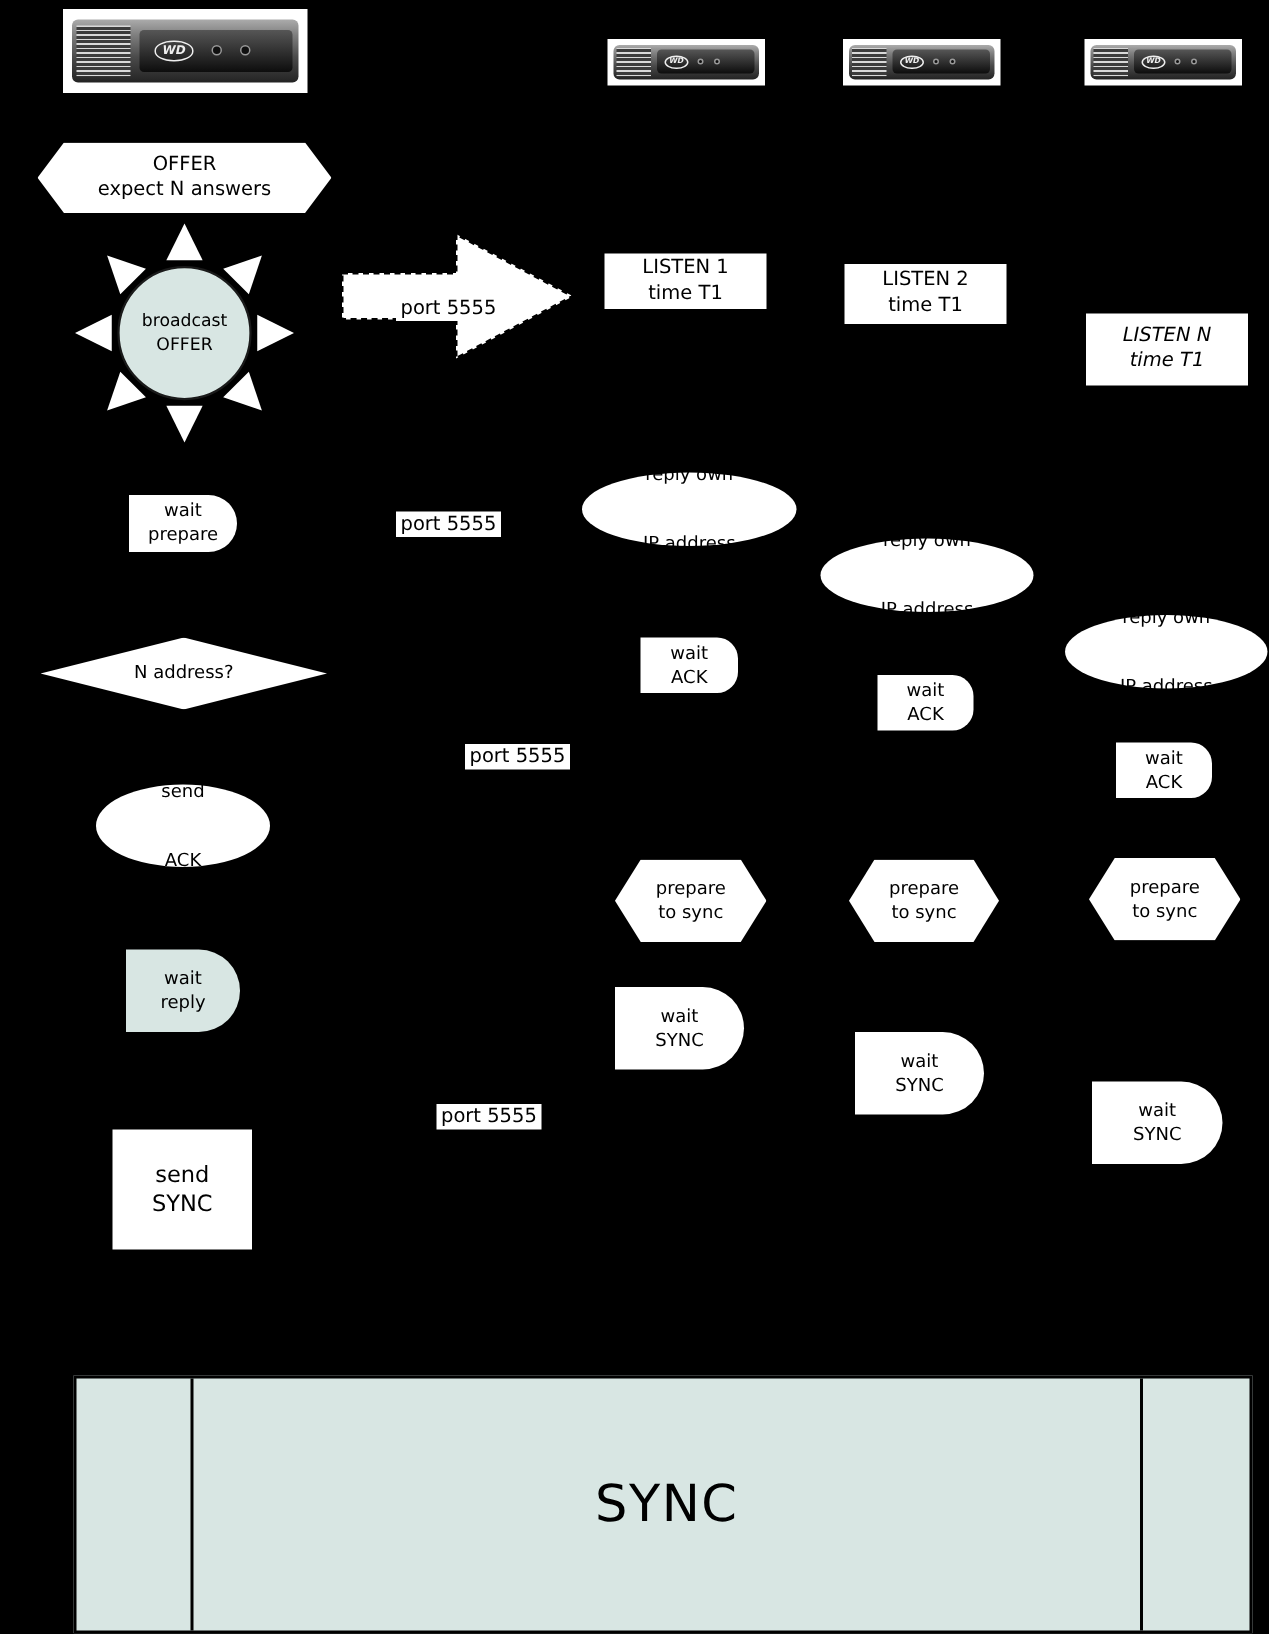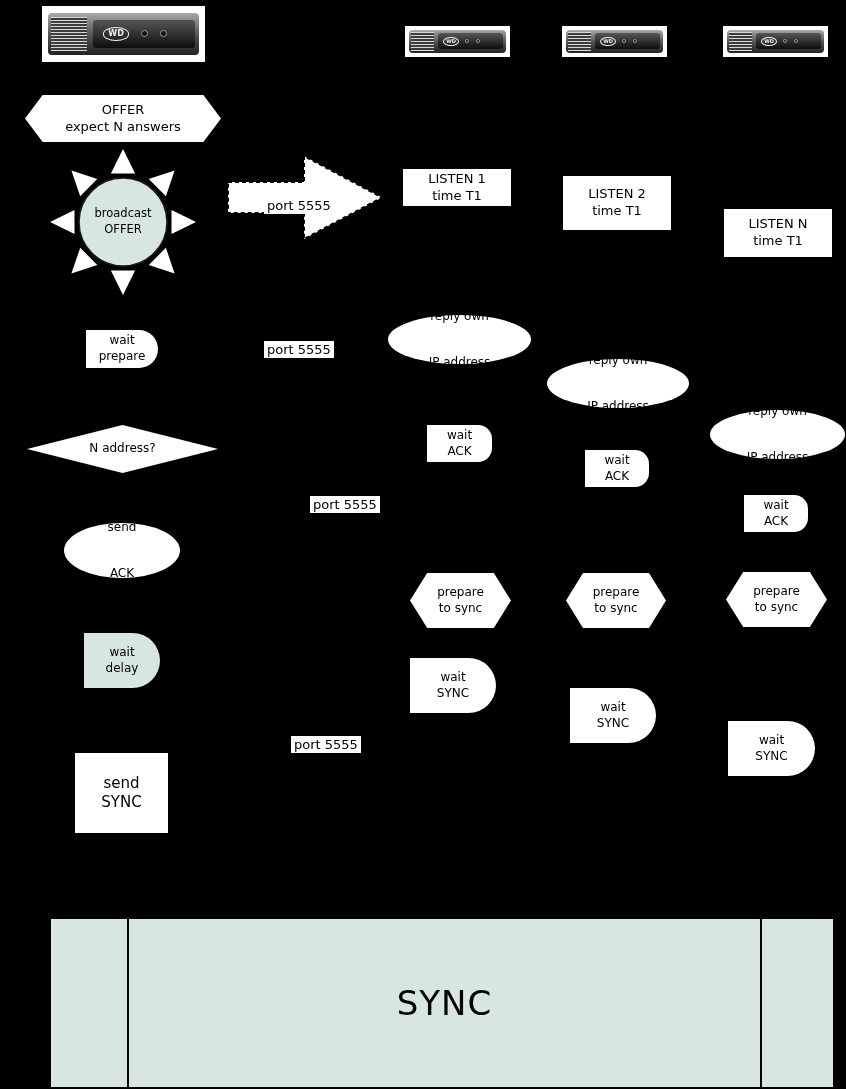--- a/index.html
+++ b/index.html
@@ -23,21 +23,21 @@
   .photo-c3 { left:723px; top:26px; width:105px; height:31px; }
   .dev { position:relative; width:93%; height:76%; border-radius:4px;
          background:linear-gradient(180deg,#ababab 0%,#7e7e7e 25%,#4a4a4a 60%,#232323 100%);
          overflow:hidden; }
   .vents { position:absolute; left:2%; top:10%; width:24%; height:80%;
            background:repeating-linear-gradient(180deg,#d9d9d9 0 1px,#3c3c3c 1px 3px); }
   .face { position:absolute; left:30%; top:16%; width:67%; height:68%;
           background:linear-gradient(180deg,#565656,#0d0d0d); border-radius:3px;
           display:flex; align-items:center; }
   .wd-badge { border:1px solid #eee; border-radius:50%; color:#eee; font-weight:bold;
-              font-size:8px; line-height:1.4; padding:0 4px; margin-left:10%; }
+              font-size:8px; line-height:1.4; padding:0 4px; margin-left:10%;font-style:italic; }
   .btn-dot { width:7px; height:7px; border:1px solid #999; background:#101010;
              border-radius:50%; margin-left:12%; flex:0 0 auto; }
   .photo.small .wd-badge { font-size:5px; padding:0 2px; margin-left:8%; }
   .photo.small .btn-dot { width:4px; height:4px; margin-left:10%; }
 
   
   .offer { left:25px; top:95px; width:196px; height:47px; font-size:13px;
            clip-path:polygon(9% 0,91% 0,100% 50%,91% 100%,9% 100%,0 50%); }
   .starburst { position:absolute; left:48px; top:147px; width:150px; height:150px; }
   .starburst .ray { fill:var(--shape,#fff); }
@@ -58,22 +58,22 @@
   .big-arrow polygon { fill:var(--shape,#fff); stroke:#000; stroke-width:2; stroke-dasharray:4 3; }
   .port-label { position:absolute; background:var(--shape,#fff); color:#000;
                 font-size:13px; line-height:17px; padding:0 3px; white-space:nowrap; }
   .arrow-port { left:264px; top:197px; }
   .p1 { left:264px; top:341px; }
   .p2 { left:310px; top:496px; }
   .p3 { left:291px; top:736px; }
 
   
   .listen1 { left:403px; top:169px; width:108px; height:37px; font-size:13px; }
-  .listen2 { left:563px; top:176px; width:108px; height:54px; font-size:13px; }
-  .listen3 { left:724px; top:209px; width:108px; height:48px; font-size:13px; }
+  .listen2 { left:563px; top:176px; width:108px; height:40px; font-size:13px; }
+  .listen3 { left:724px; top:209px; width:108px; height:48px; font-size:13px;font-style:italic; }
   .ellipse { border-radius:50%;gap:30px; }
   .reply1 { left:388px; top:315px; width:143px; height:49px; }
   .reply2 { left:547px; top:359px; width:142px; height:49px; }
   .reply3 { left:710px; top:410px; width:135px; height:49px; }
   .wait-small { border-radius:0 14px 14px 0; }
   .wa1 { left:427px; top:425px; width:65px; height:37px; }
   .wa2 { left:585px; top:450px; width:64px; height:37px; }
   .wa3 { left:744px; top:495px; width:64px; height:37px; }
   .hexsm { clip-path:polygon(17% 0,83% 0,100% 50%,83% 100%,17% 100%,0 50%); }
   .ph1 { left:410px; top:573px; width:101px; height:55px; }
@@ -173,21 +173,21 @@
     <span>N address?</span>
   </div>
 
   <div class="shape ellipse send-ack">
     <span>send</span>
     <span>ACK</span>
   </div>
 
   <div class="shape wait-delay">
     <span>wait</span>
-    <span>delay</span>
+    <span>reply</span>
   </div>
 
   <div class="shape send-sync">
     <span>send</span>
     <span>SYNC</span>
   </div>
 
   <div class="port-label p1">port 5555</div>
   <div class="port-label p2">port 5555</div>
   <div class="port-label p3">port 5555</div>

